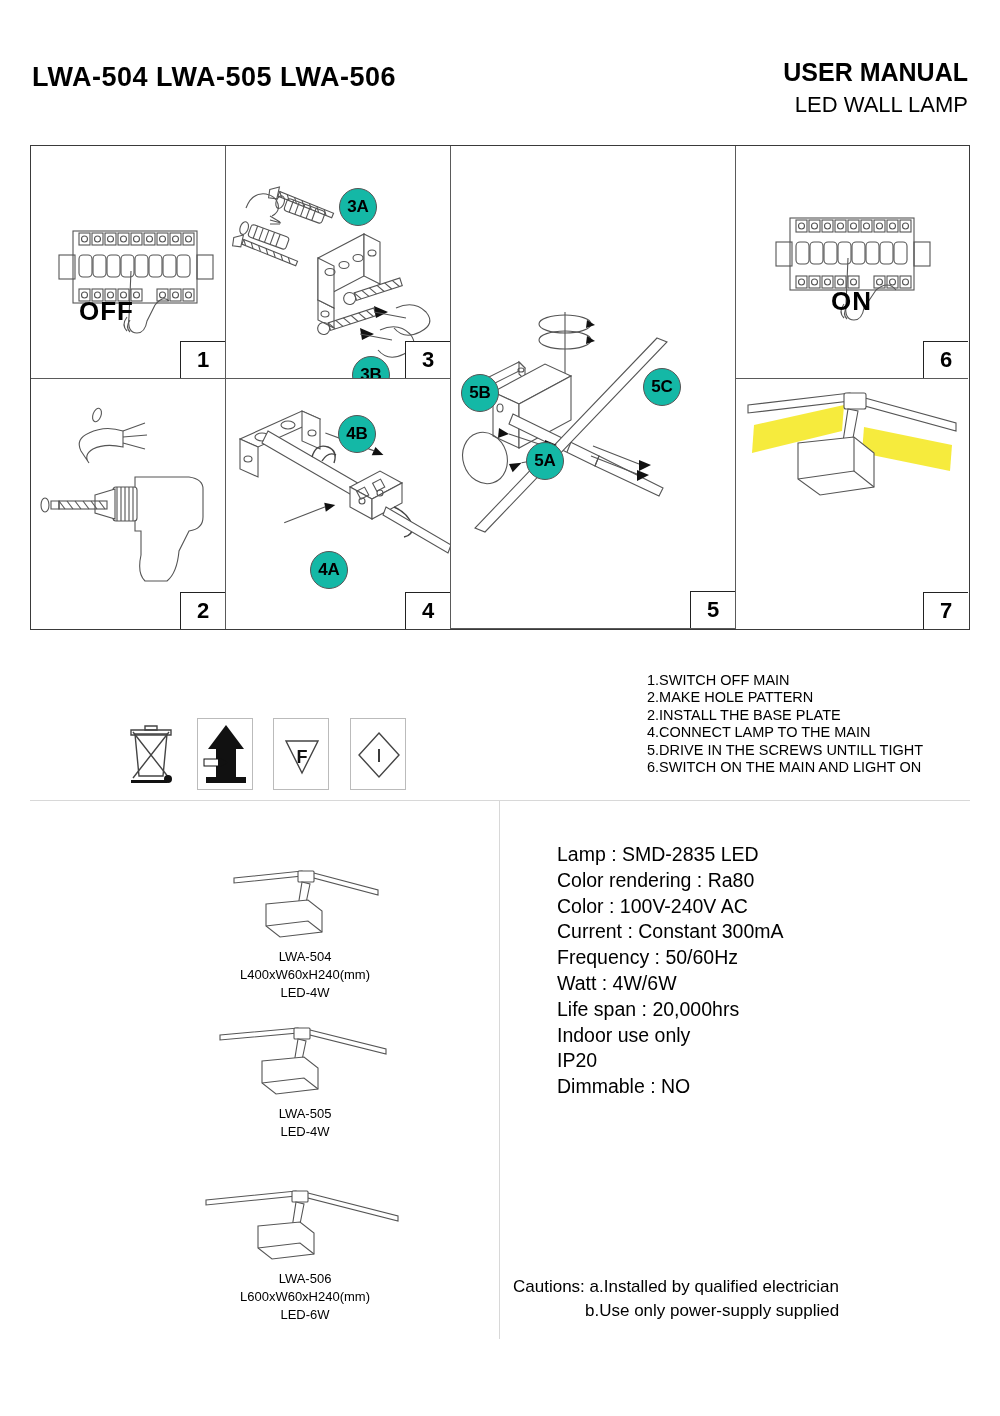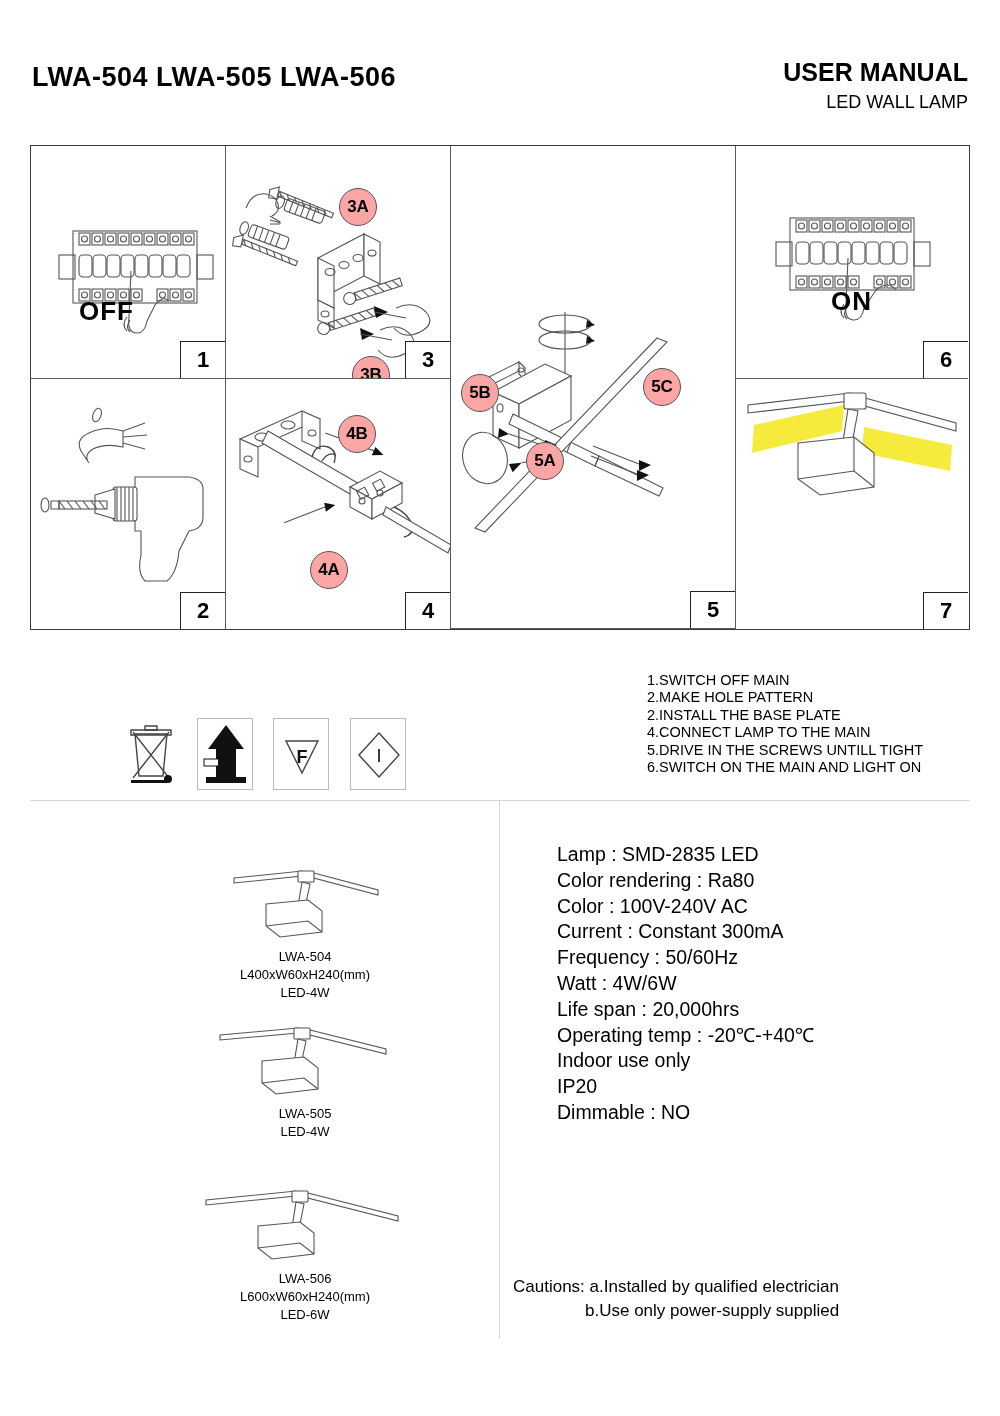--- a/index.html
+++ b/index.html
@@ -7,38 +7,38 @@
        font-family:"Liberation Sans", sans-serif;color:#000;overflow:hidden;}
 
   .page{position:absolute;inset:0;}
 
   
   .header{position:absolute;left:0;top:0;width:1000px;height:135px;}
   .model-title{position:absolute;left:32px;top:62px;font-size:27px;font-weight:bold;
                letter-spacing:.5px;white-space:nowrap;}
   .manual-title{position:absolute;right:32px;top:58px;font-size:25px;font-weight:bold;
                 text-align:right;white-space:nowrap;margin-left:36px;}
-  .manual-sub{position:absolute;right:32px;top:92px;font-size:18px;text-align:left;
+  .manual-sub{position:absolute;right:32px;top:92px;font-size:22px;text-align:left;
               white-space:nowrap;}
 
   
   .grid{position:absolute;left:30px;top:145px;width:940px;height:485px;
         border:1.6px solid #3a3a3a;box-sizing:border-box;}
   .cell{position:absolute;box-sizing:border-box;border-right:1.2px solid #5a5a5a;
         border-bottom:1.2px solid #5a5a5a;overflow:hidden;}
   .cell.nr{border-right:none;}
   .cell.nb{border-bottom:none;}
   .stepnum{position:absolute;right:0;bottom:0;width:44px;height:36px;
            border-left:1.4px solid #222;border-top:1.4px solid #222;background:#fff;
            display:flex;align-items:center;justify-content:center;
            font-size:22px;font-weight:bold;}
   .bigword{position:absolute;font-size:26px;font-weight:bold;letter-spacing:1px;}
 
   .callout{position:absolute;width:36px;height:36px;border-radius:50%;
-           border:1.6px solid #555;background:#fca5a5;display:flex;
+           border:1.6px solid #555;background:#14b8a6;display:flex;
            align-items:center;justify-content:center;font-size:17px;font-weight:bold;}
 
   svg{display:block;overflow:visible;}
   .ln{fill:none;stroke:#555;stroke-width:1.1;}
   .ln2{fill:none;stroke:#444;stroke-width:1.4;}
   .lnd{fill:#fff;stroke:#555;stroke-width:1.1;}
   .blk{fill:#111;stroke:none;}
 
   
   .steps-list{position:absolute;left:647px;top:672px;font-size:14.5px;line-height:17.4px;
@@ -526,21 +526,20 @@
   </div>
 
   <div class="specs">
     <div>Lamp : SMD-2835 LED</div>
     <div>Color rendering : Ra80</div>
     <div>Color : 100V-240V AC</div>
     <div>Current : Constant 300mA</div>
     <div>Frequency : 50/60Hz</div>
     <div>Watt : 4W/6W</div>
     <div>Life span : 20,000hrs</div>
-    <div>Operating temp : -20℃-+40℃</div>
     <div>Indoor use only</div>
     <div>IP20</div>
     <div>Dimmable : NO</div>
   </div>
 
   <div class="cautions">
     <div>Cautions: a.Installed by qualified electrician</div>
     <div class="caut-i">b.Use only power-supply supplied</div>
   </div>
 

